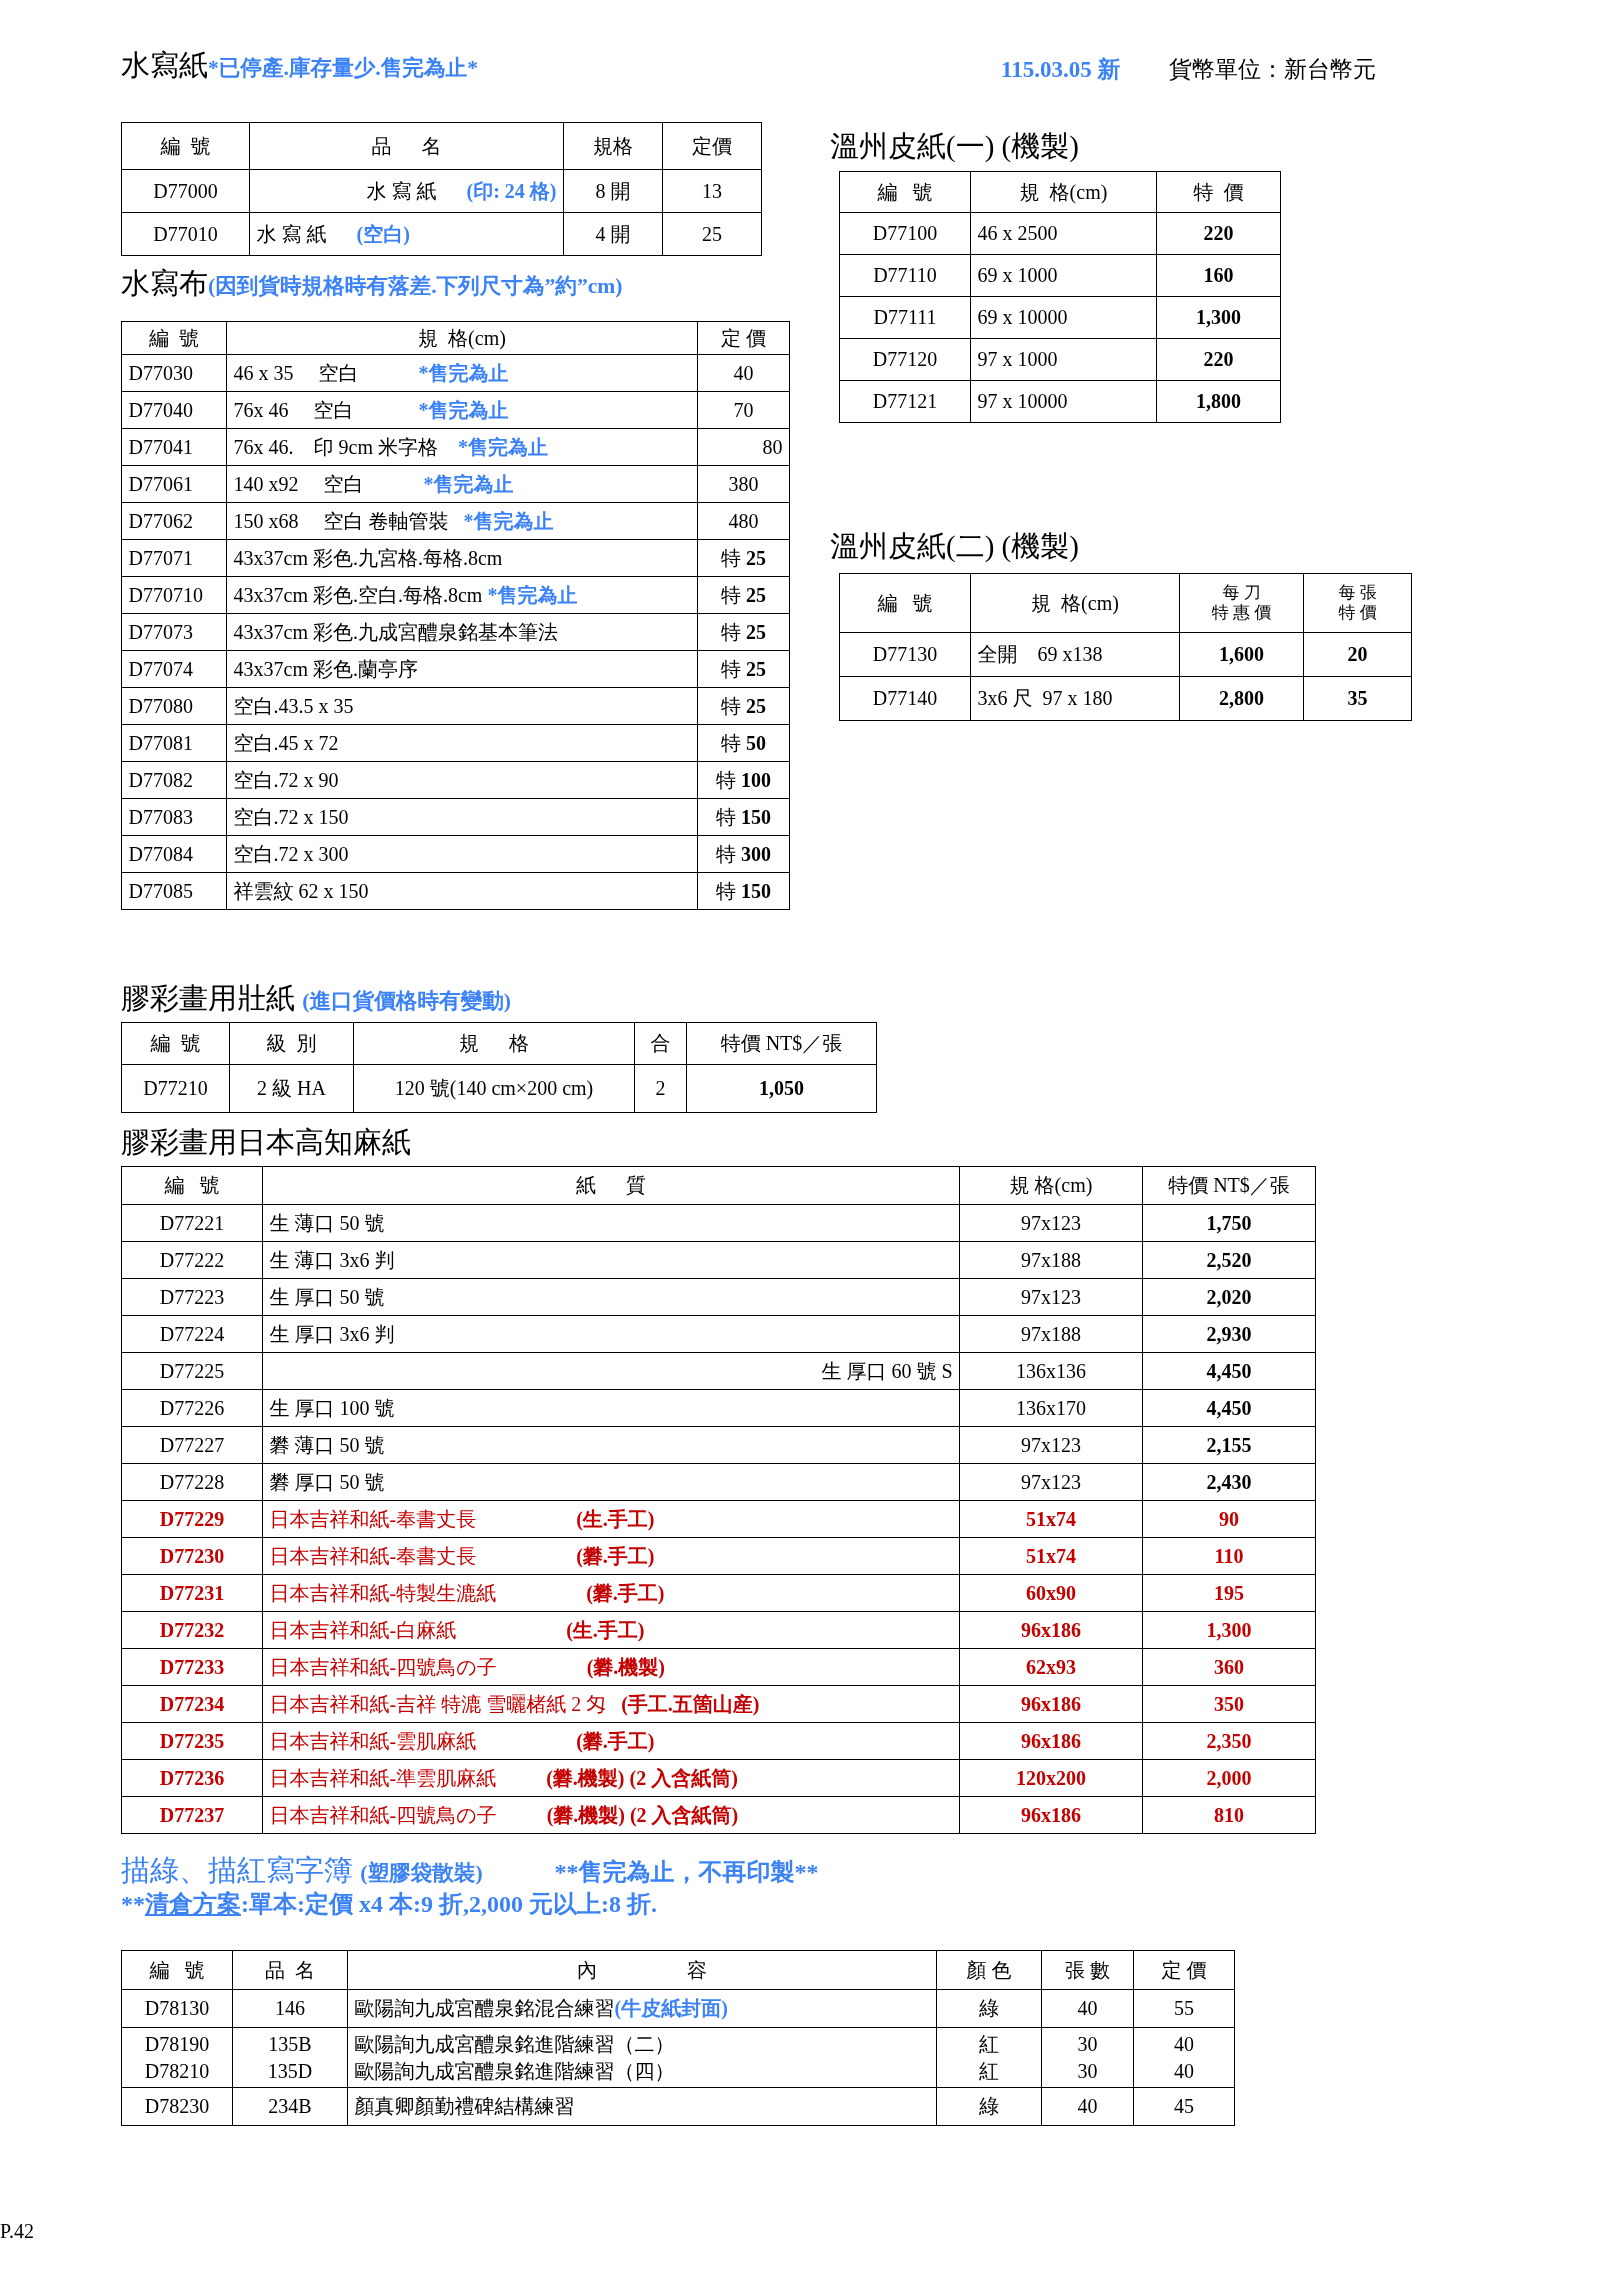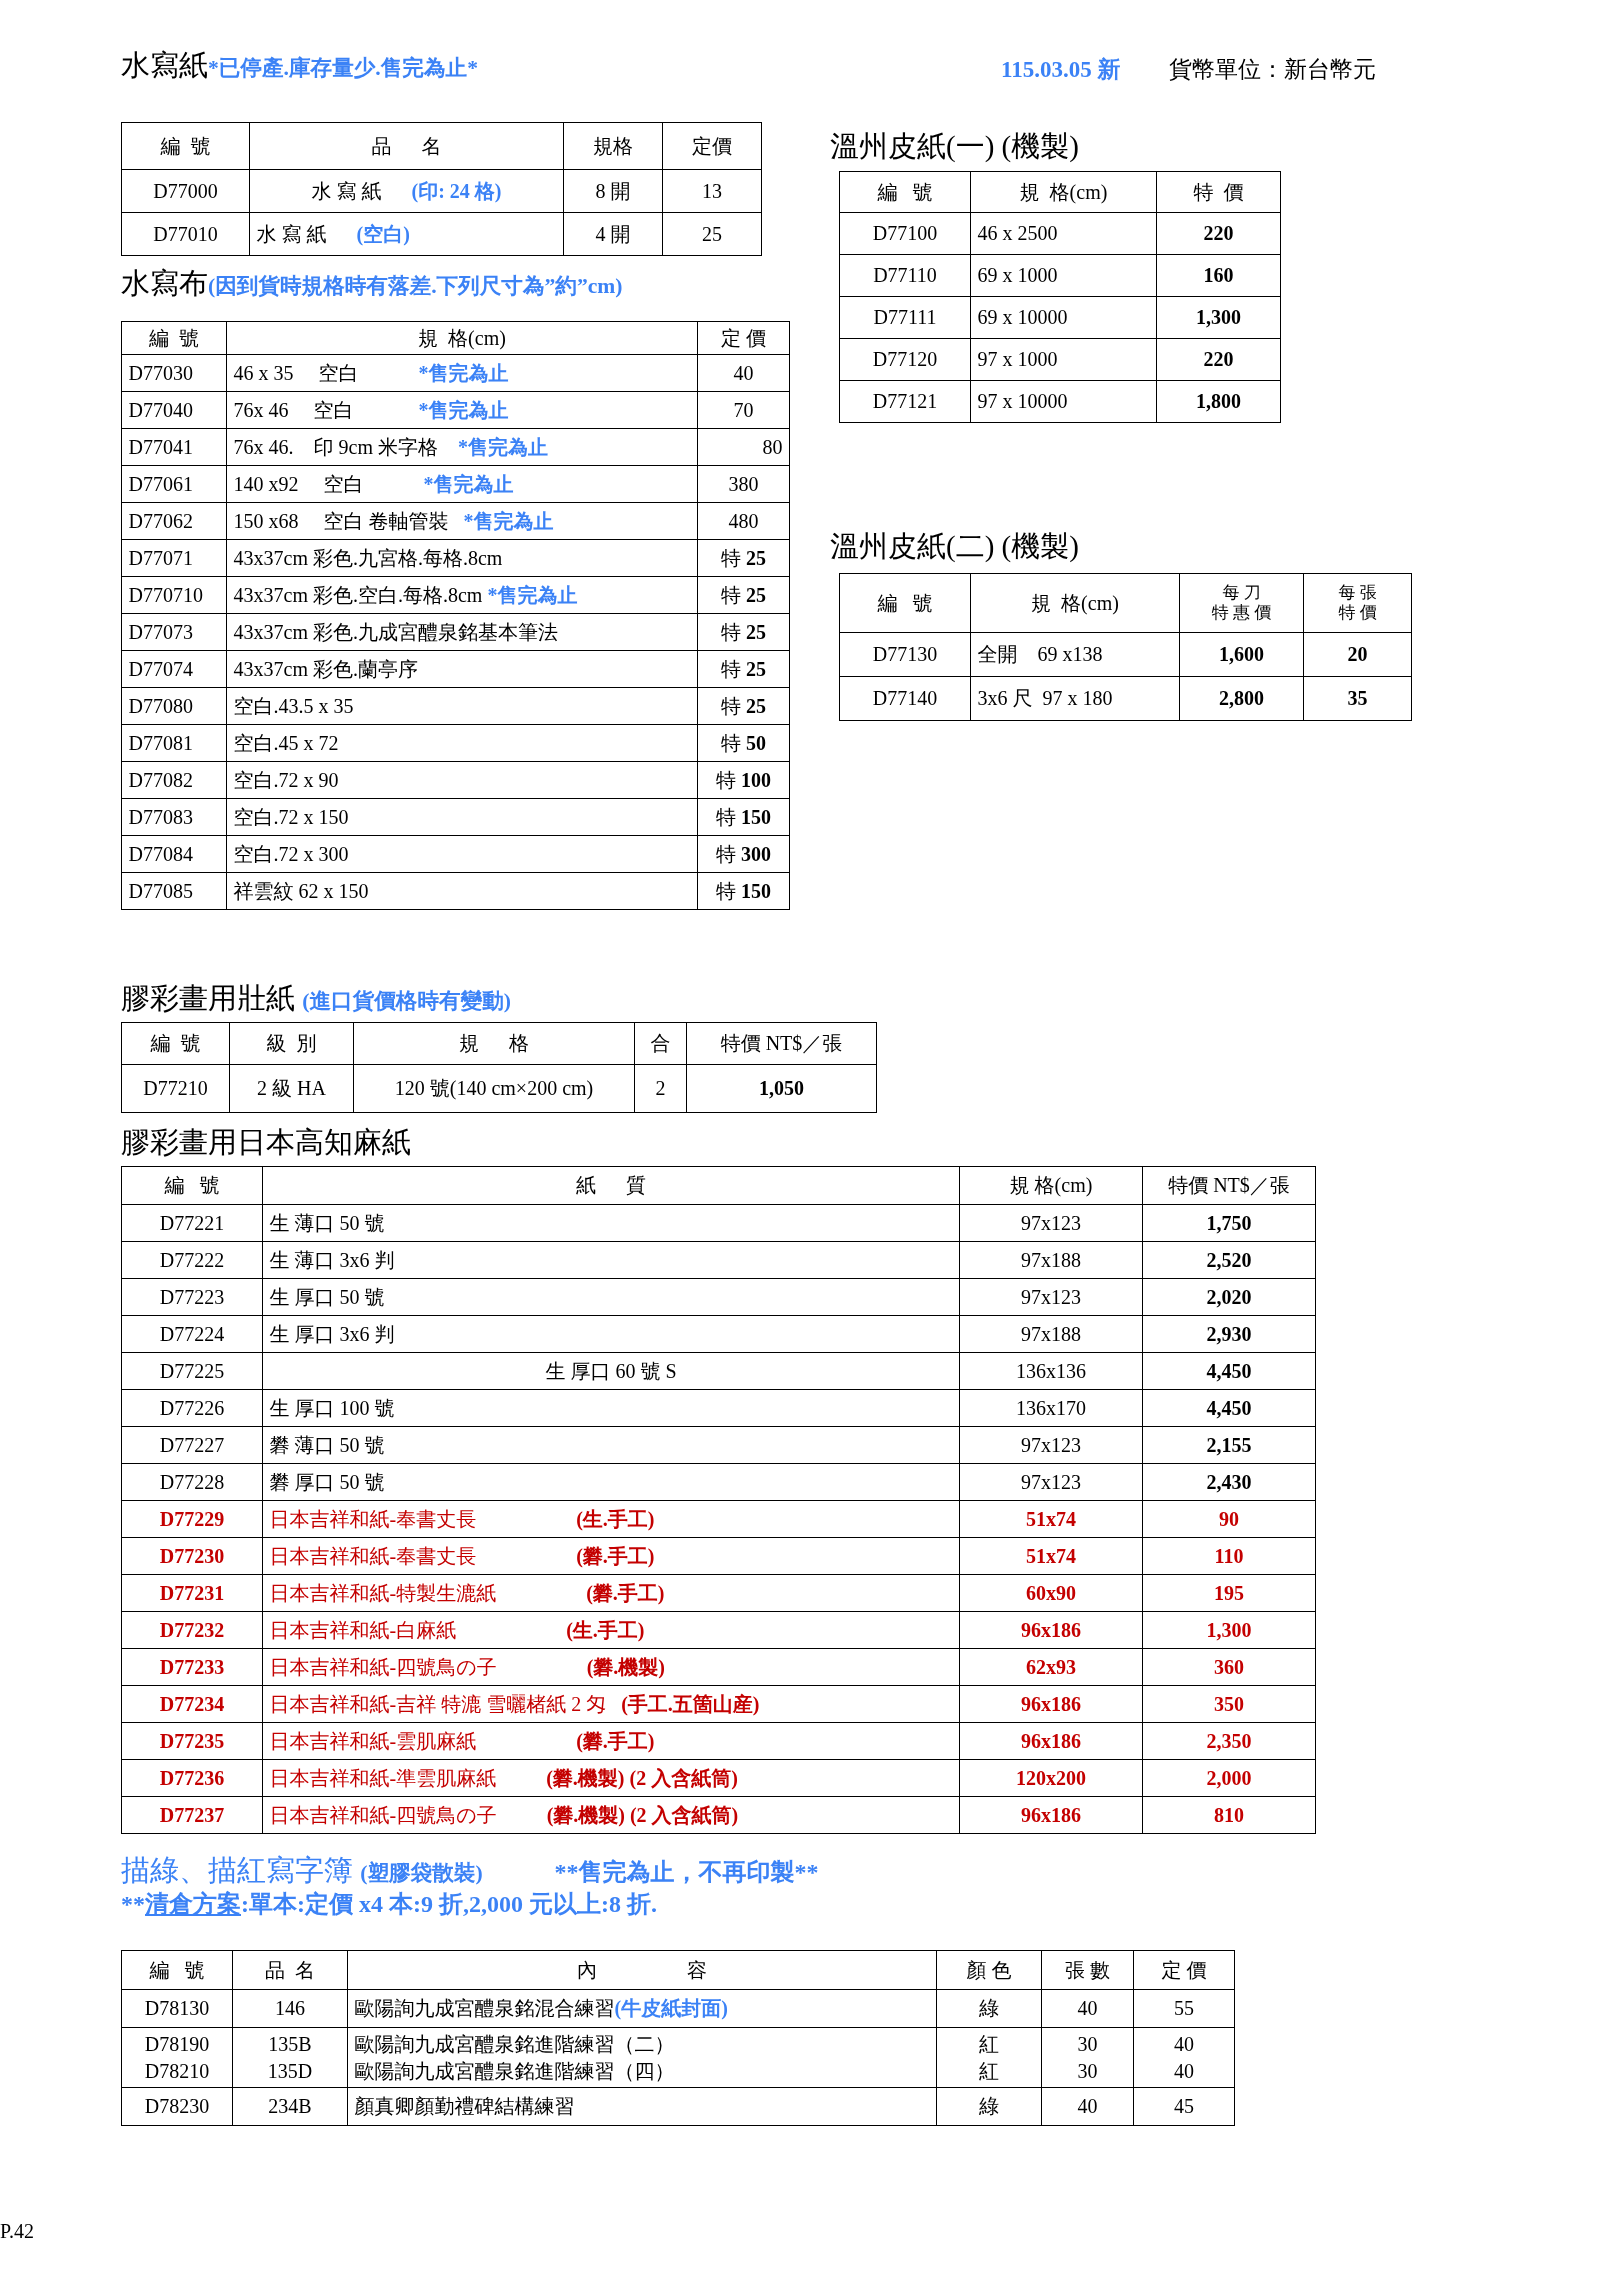--- a/index.html
+++ b/index.html
@@ -54,21 +54,21 @@
           <tr style="height: 47px;">
             <th>編  號</th>
             <th>品      名</th>
             <th>規格</th>
             <th>定價</th>
           </tr>
         </thead>
         <tbody>
           <tr style="height: 43px;">
             <td style="text-align: center;">D77000</td>
-            <td style="text-align: center;"><span>水 寫 紙      </span><span class="red b">(印: 24 格)</span></td>
+            <td style="text-align: right;"><span>水 寫 紙      </span><span class="red b">(印: 24 格)</span></td>
             <td style="text-align: center;">8 開</td>
             <td style="text-align: center;">13</td>
           </tr>
           <tr style="height: 43px;">
             <td style="text-align: center;">D77010</td>
             <td style="text-align: left;"><span>水 寫 紙      </span><span class="red b">(空白)</span></td>
             <td style="text-align: center;">4 開</td>
             <td style="text-align: center;">25</td>
           </tr>
         </tbody>
@@ -330,21 +330,21 @@
             <td style="text-align: center;"><span class="b">2,020</span></td>
           </tr>
           <tr style="height: 37px; margin-top: 36px;">
             <td style="text-align: center;">D77224</td>
             <td style="text-align: left;">生 厚口 3x6 判</td>
             <td style="text-align: center;">97x188</td>
             <td style="text-align: center;"><span class="b">2,930</span></td>
           </tr>
           <tr style="height: 37px;">
             <td style="text-align: center;">D77225</td>
-            <td style="text-align: center;">生 厚口 60 號 S</td>
+            <td style="text-align: right;">生 厚口 60 號 S</td>
             <td style="text-align: center;">136x136</td>
             <td style="text-align: center;"><span class="b">4,450</span></td>
           </tr>
           <tr style="height: 37px;">
             <td style="text-align: center;">D77226</td>
             <td style="text-align: left;">生 厚口 100 號</td>
             <td style="text-align: center;">136x170</td>
             <td style="text-align: center;"><span class="b">4,450</span></td>
           </tr>
           <tr style="height: 37px;">

